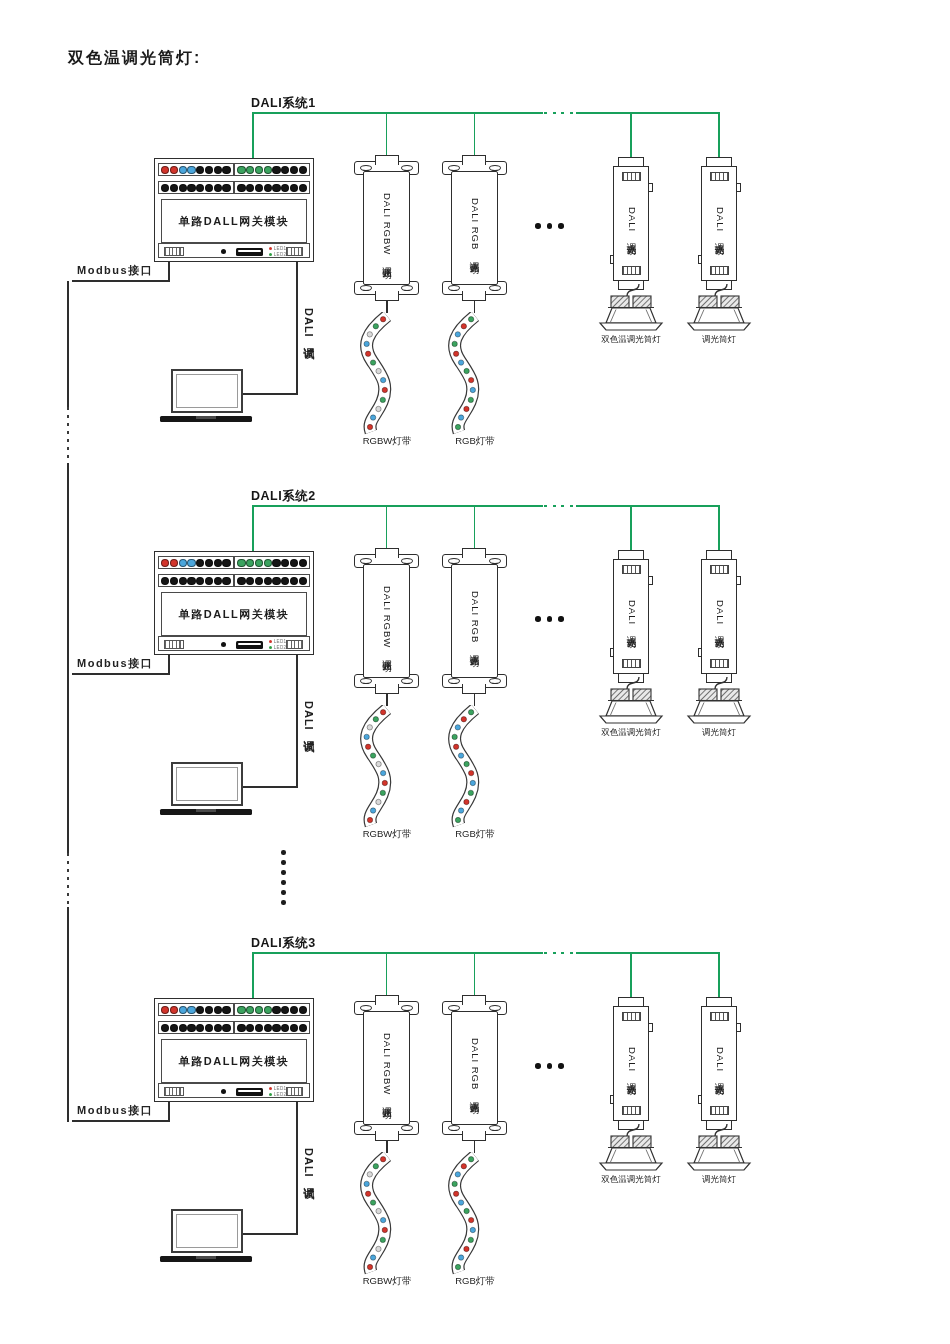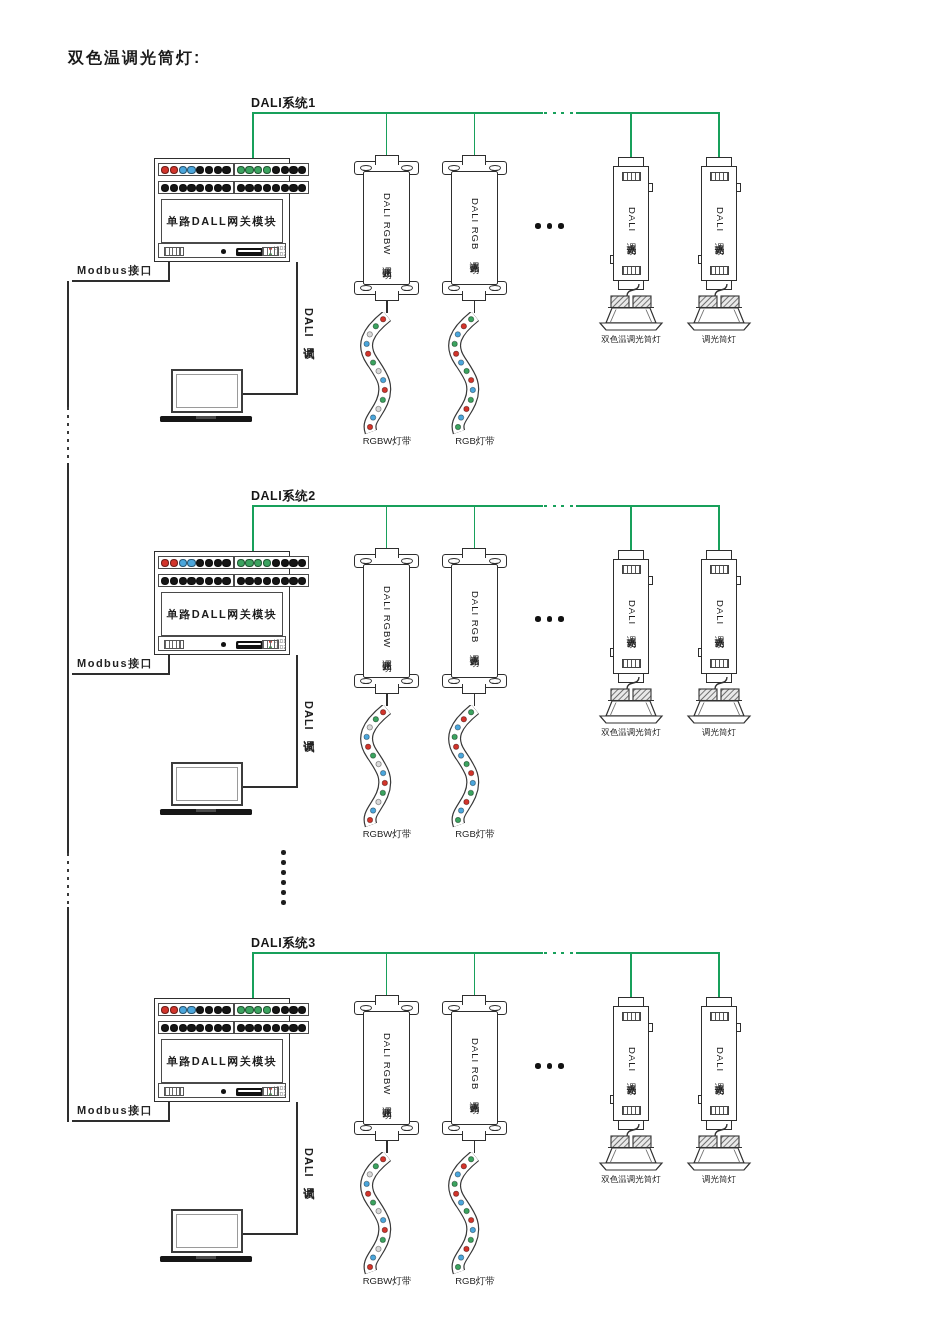--- a/index.html
+++ b/index.html
@@ -30,21 +30,21 @@
   .bus-h1{left:248px;top:17px;width:291px;height:1.6px}
   .bus-dash{position:absolute;left:540px;top:16.5px;width:32px;height:2px;background:repeating-linear-gradient(to right,var(--g) 0 3px,transparent 3px 8.5px)}
   .bus-h2{left:572px;top:17px;width:144px;height:1.6px}
   .drop{position:absolute;width:1.6px;background:var(--g);top:17px;height:45px}
   .drop-gw{left:248px;height:47px}.drop-d1{left:381.6px}.drop-d2{left:469.6px}.drop-n1{left:626.2px}.drop-n2{left:714.4px}
 
   
   .wire{position:absolute;background:var(--ln)}
 
   
-  .gw{position:absolute;left:150px;top:63px;width:136px;height:104px;border:1.6px solid var(--ln);background:#fff}
+  .gw{position:absolute;left:150px;top:63px;width:160px;height:104px;border:1.6px solid var(--ln);background:#fff}
   .gw-row{position:absolute;left:3px;right:3px;display:flex;justify-content:space-between}
   .gw-row.r1{top:4px}.gw-row.r2{top:22px}
   .gw-strip{display:flex;align-items:center;gap:.6px;border:1px solid #4a4a4a;padding:1.5px 2px;background:#fff}
   .cdot{width:8.2px;height:8.2px;border-radius:50%;border:1px solid rgba(0,0,0,.5)}
   .gw-main{position:absolute;left:6px;right:6px;top:40px;height:44px;border:1.2px solid #4a4a4a;display:flex;align-items:center;justify-content:center}
   .gw-label{font-size:11px;font-weight:600;letter-spacing:1.5px;color:#1d1d1d}
   .gw-bottom{position:absolute;left:3px;right:3px;bottom:3px;height:15px;border:1px solid #4a4a4a;background:#fff}
   .pinblock{position:absolute;top:3px;width:20px;height:8.5px;border:1px solid #555;background:repeating-linear-gradient(90deg,#666 0 1.2px,transparent 1.2px 3.6px)}
   .pinblock.l{left:5px}.pinblock.r{right:6px;width:17px}
   .gw-dot{position:absolute;left:62px;top:5px;width:5px;height:5px;border-radius:50%;background:#111}

